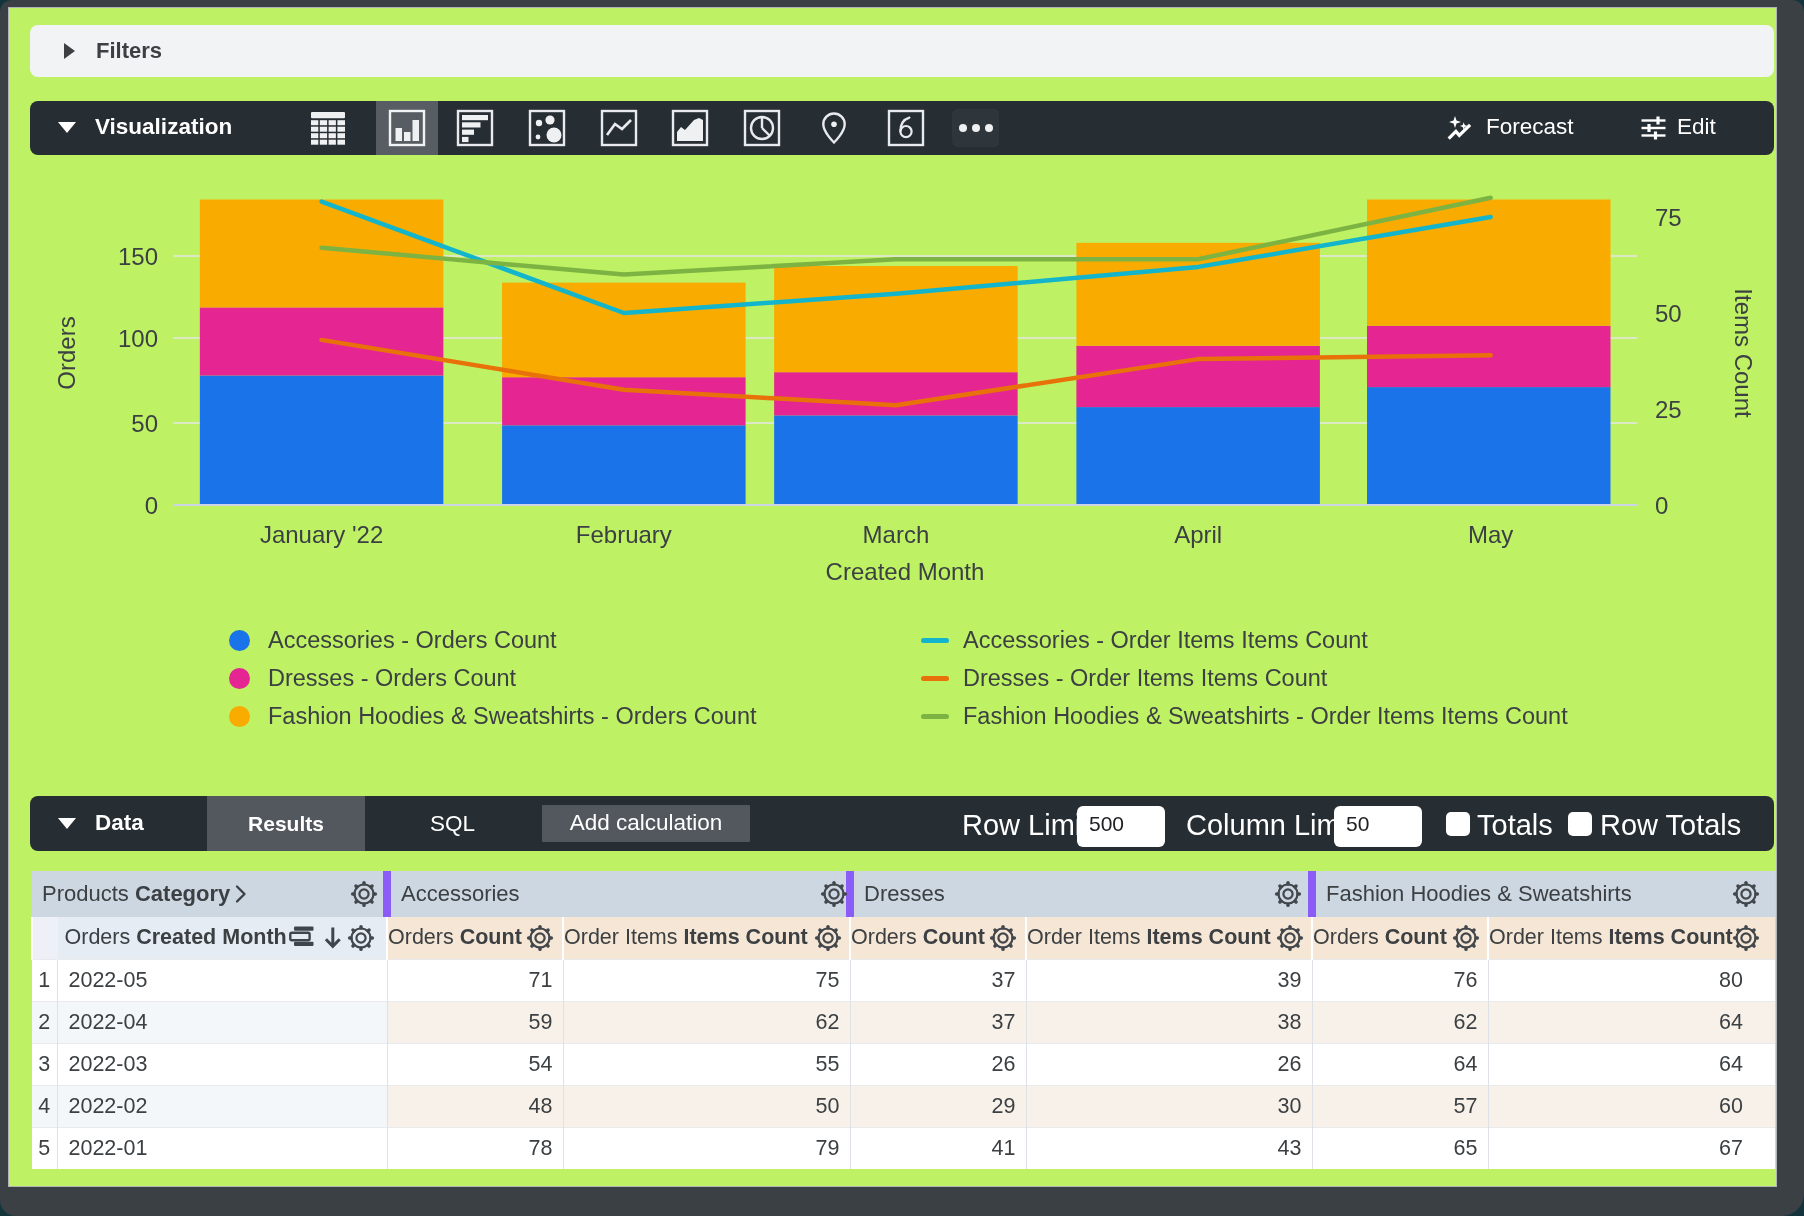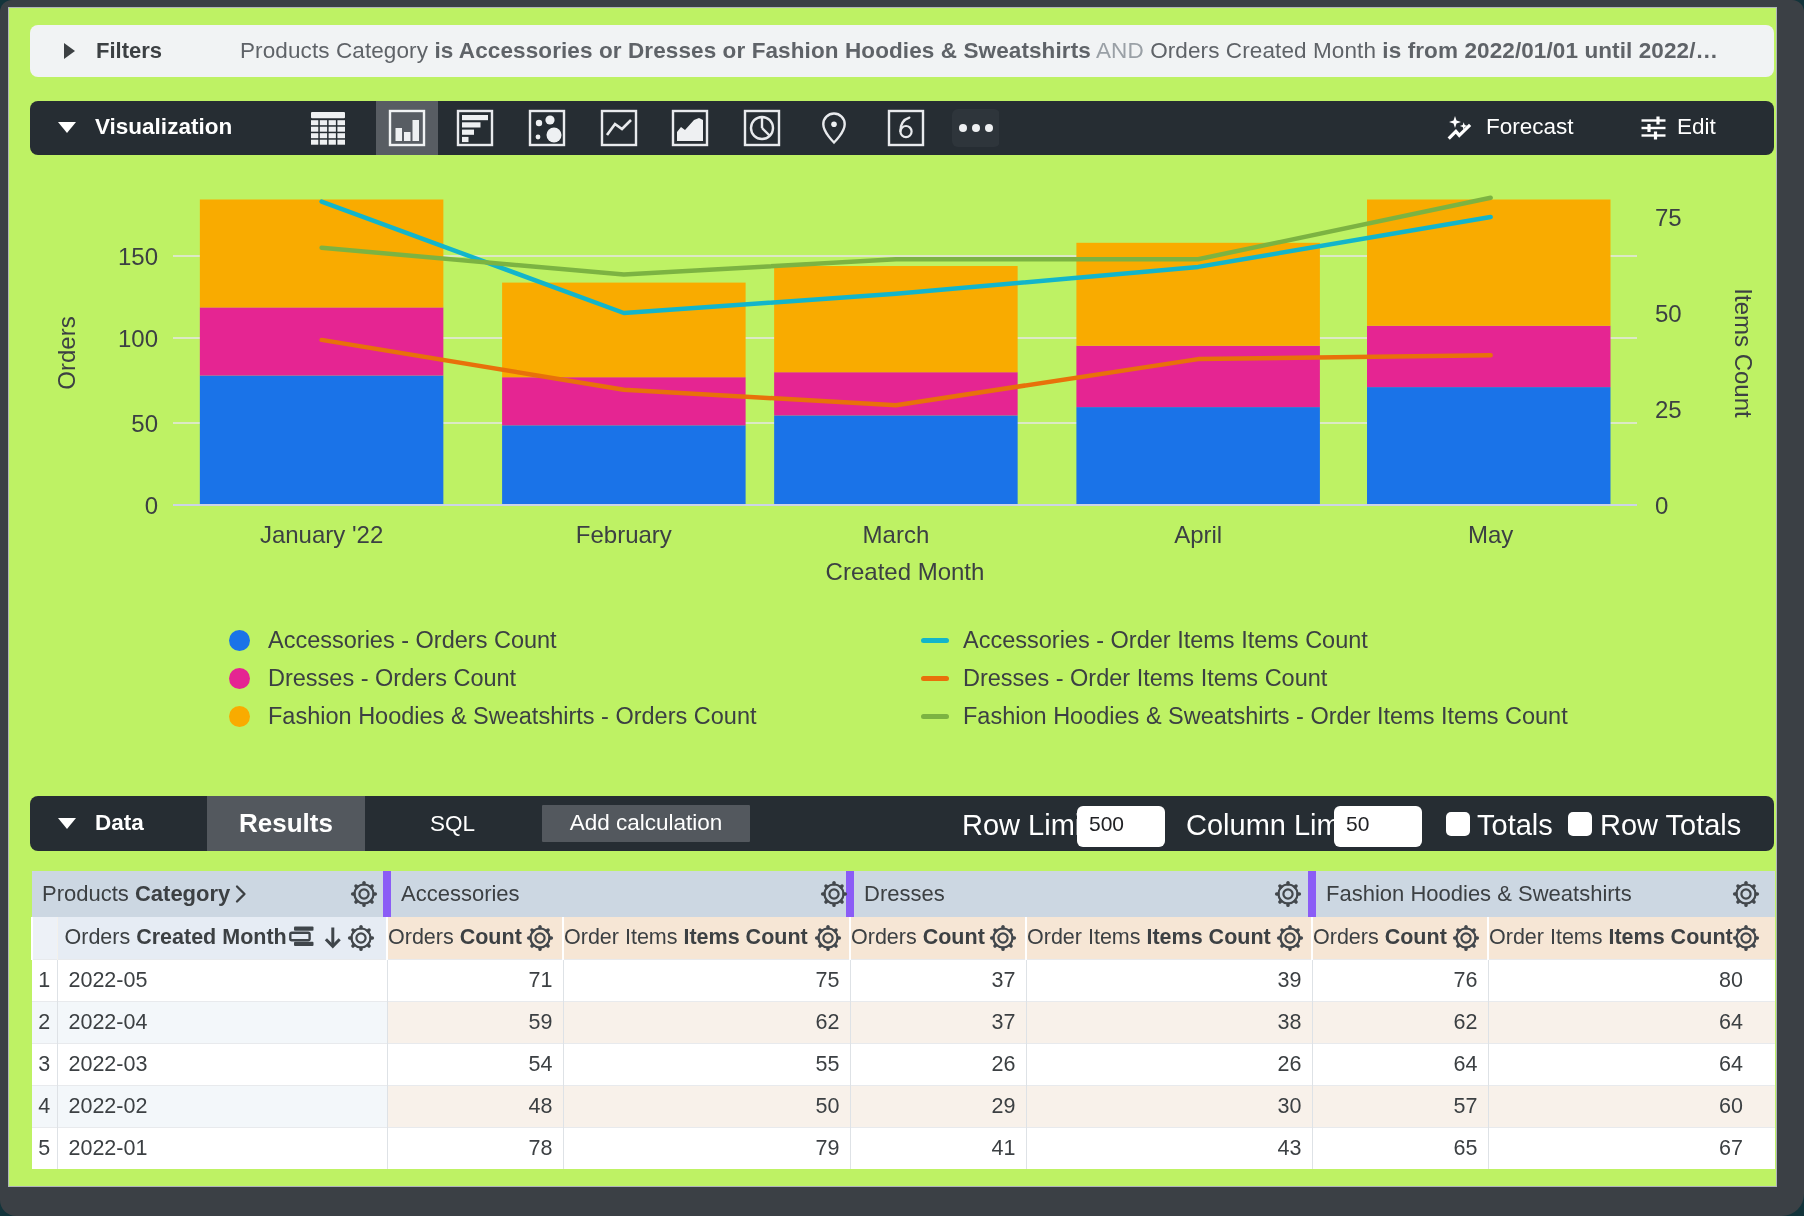--- a/index.html
+++ b/index.html
@@ -14,21 +14,21 @@
   .filterbar .ftext { position:absolute; left:210px; top:13px; font-size:22.5px; letter-spacing:0.1px; color:#5f6368; white-space:nowrap; }
   .ftext b { font-weight:bold; color:#5f6368; }
   .ftext .and { color:#9aa0a6; }
   
   .viztb { position:absolute; left:21px; top:93px; width:1744px; height:54px; background:#262d33; border-radius:8px; }
   .datatb { position:absolute; left:21px; top:788px; width:1744px; height:55px; background:#262d33; border-radius:8px; }
   .wtri { position:absolute; width:0; height:0; border-top:11px solid #fff; border-left:9px solid transparent; border-right:9px solid transparent; }
   .tblabel { position:absolute; font-size:22.5px; font-weight:bold; color:#fff; }
   .seltile { position:absolute; left:346px; top:0; width:62px; height:54px; background:#585d63; }
   .fbtn { position:absolute; top:13px; font-size:22.5px; color:#fff; white-space:nowrap; }
-  .restab { position:absolute; left:177px; top:0; width:158px; height:55px; background:#53585e; color:#fff; font-size:26px; font-weight:bold; text-align:center; line-height:55px; }
+  .restab { position:absolute; left:177px; top:0; width:158px; height:55px; background:#53585e; color:#fff; font-size:21px; font-weight:bold; text-align:center; line-height:55px; }
   .sqltab { position:absolute; left:377px; top:0; width:91px; height:68px; color:#fff; font-size:22.5px; text-align:center; line-height:55px; }
   .addcalc { position:absolute; left:512px; top:9px; width:208px; height:37px; background:#53585e; border-radius:1px; color:#fff; font-size:22.5px; text-align:center; line-height:36px; }
   .dlabel { position:absolute; top:13px; font-size:29px; color:#fff; white-space:nowrap; }
   .dinput { position:absolute; top:10px; width:88px; height:41px; background:#fff; border-radius:6px; font-size:21px; color:#202124; line-height:35px; padding-left:12px; }
   .cbox { position:absolute; top:16px; width:24px; height:24px; background:#fff; border-radius:5px; }
   
   .lrow { position:absolute; font-size:23.5px; color:#3c4043; white-space:nowrap; }
   .ldot { position:absolute; width:21px; height:21px; border-radius:50%; }
   .lline { position:absolute; width:28px; height:5px; border-radius:2.5px; }
   
@@ -53,21 +53,20 @@
   b { font-weight:bold; }
 </style>
 </head>
 <body>
 <div class="frame">
 <div class="card">
 
   <div class="filterbar">
     <div class="tri"></div>
     <div class="lbl">Filters</div>
-    <div class="ftext">Products Category <b>is Accessories or Dresses or Fashion Hoodies &amp; Sweatshirts</b> <span class="and">AND</span> Orders Created Month <b>is from 2022/01/01 until 2022/…</b></div>
   </div>
 
   <div class="viztb">
     <div class="wtri" style="left:28px; top:21px;"></div>
     <div class="tblabel" style="left:65px; top:13px;">Visualization</div>
     <div class="seltile"></div>
     <svg class="abs" style="left:249px; top:0;" width="720" height="54" viewBox="0 0 720 54">
       <g fill="#eef0f2">
 
         <g transform="translate(49,27)">

